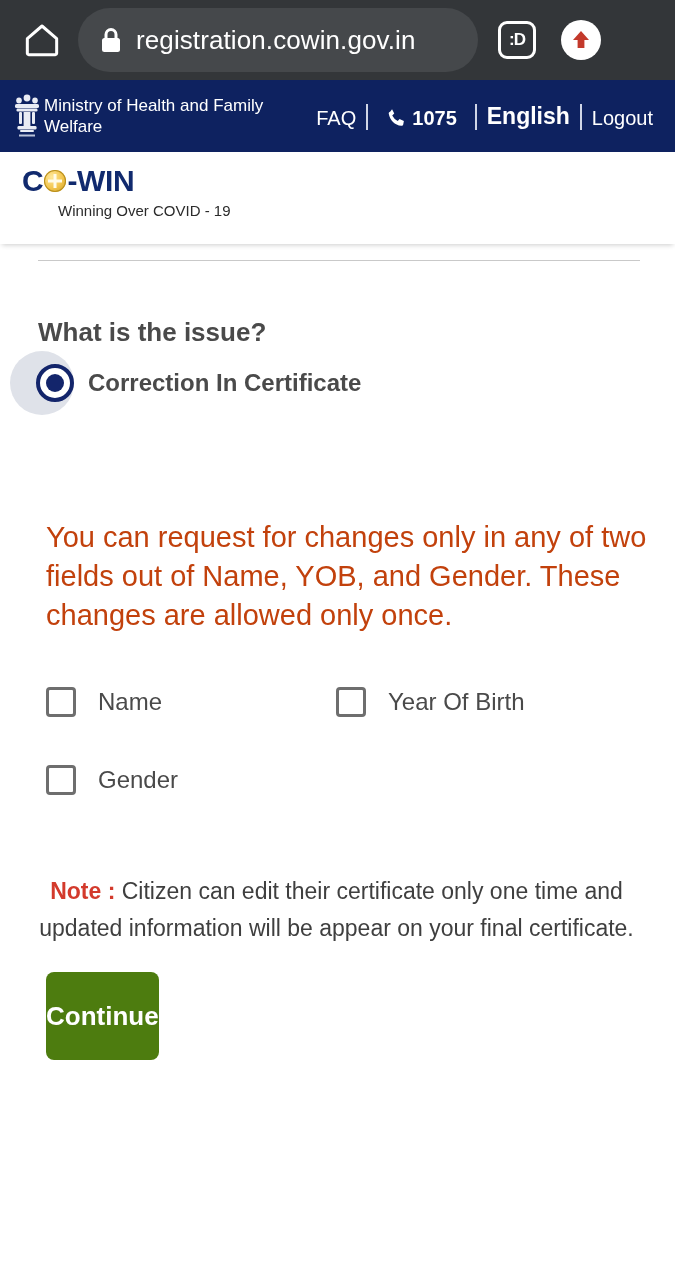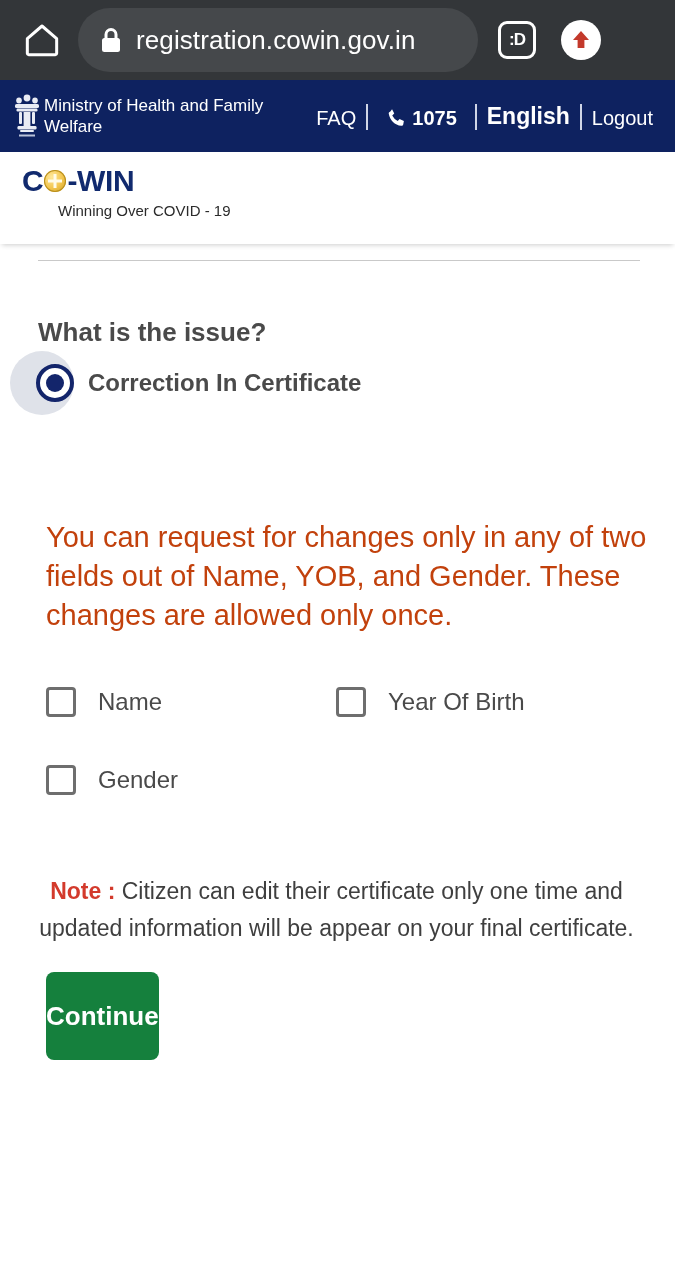--- a/index.html
+++ b/index.html
@@ -127,21 +127,21 @@
   .cb-label { font-size: 24px; color: #4a4a4a; }
 
   .note {
     margin: 78px 38px 0 36px; text-align:center;
     font-size: 23px; line-height: 37px; color: #3f3f3f;
   }
   .note .note-key { color:#d33a2c; font-weight: bold; }
 
   .continue-btn {
     display:block; margin: 25px 46px 0 46px; height: 88px; width: auto;
-    background: #15803d; color:#fff; border:none; border-radius: 8px;
+    background: #4d7c0f; color:#fff; border:none; border-radius: 8px;
     font-size: 26px; font-weight: bold; cursor:pointer;
     font-family: "Liberation Sans", sans-serif;
     text-align: center;
   }
 </style>
 </head>
 <body>
 
 <div class="screen">
 

